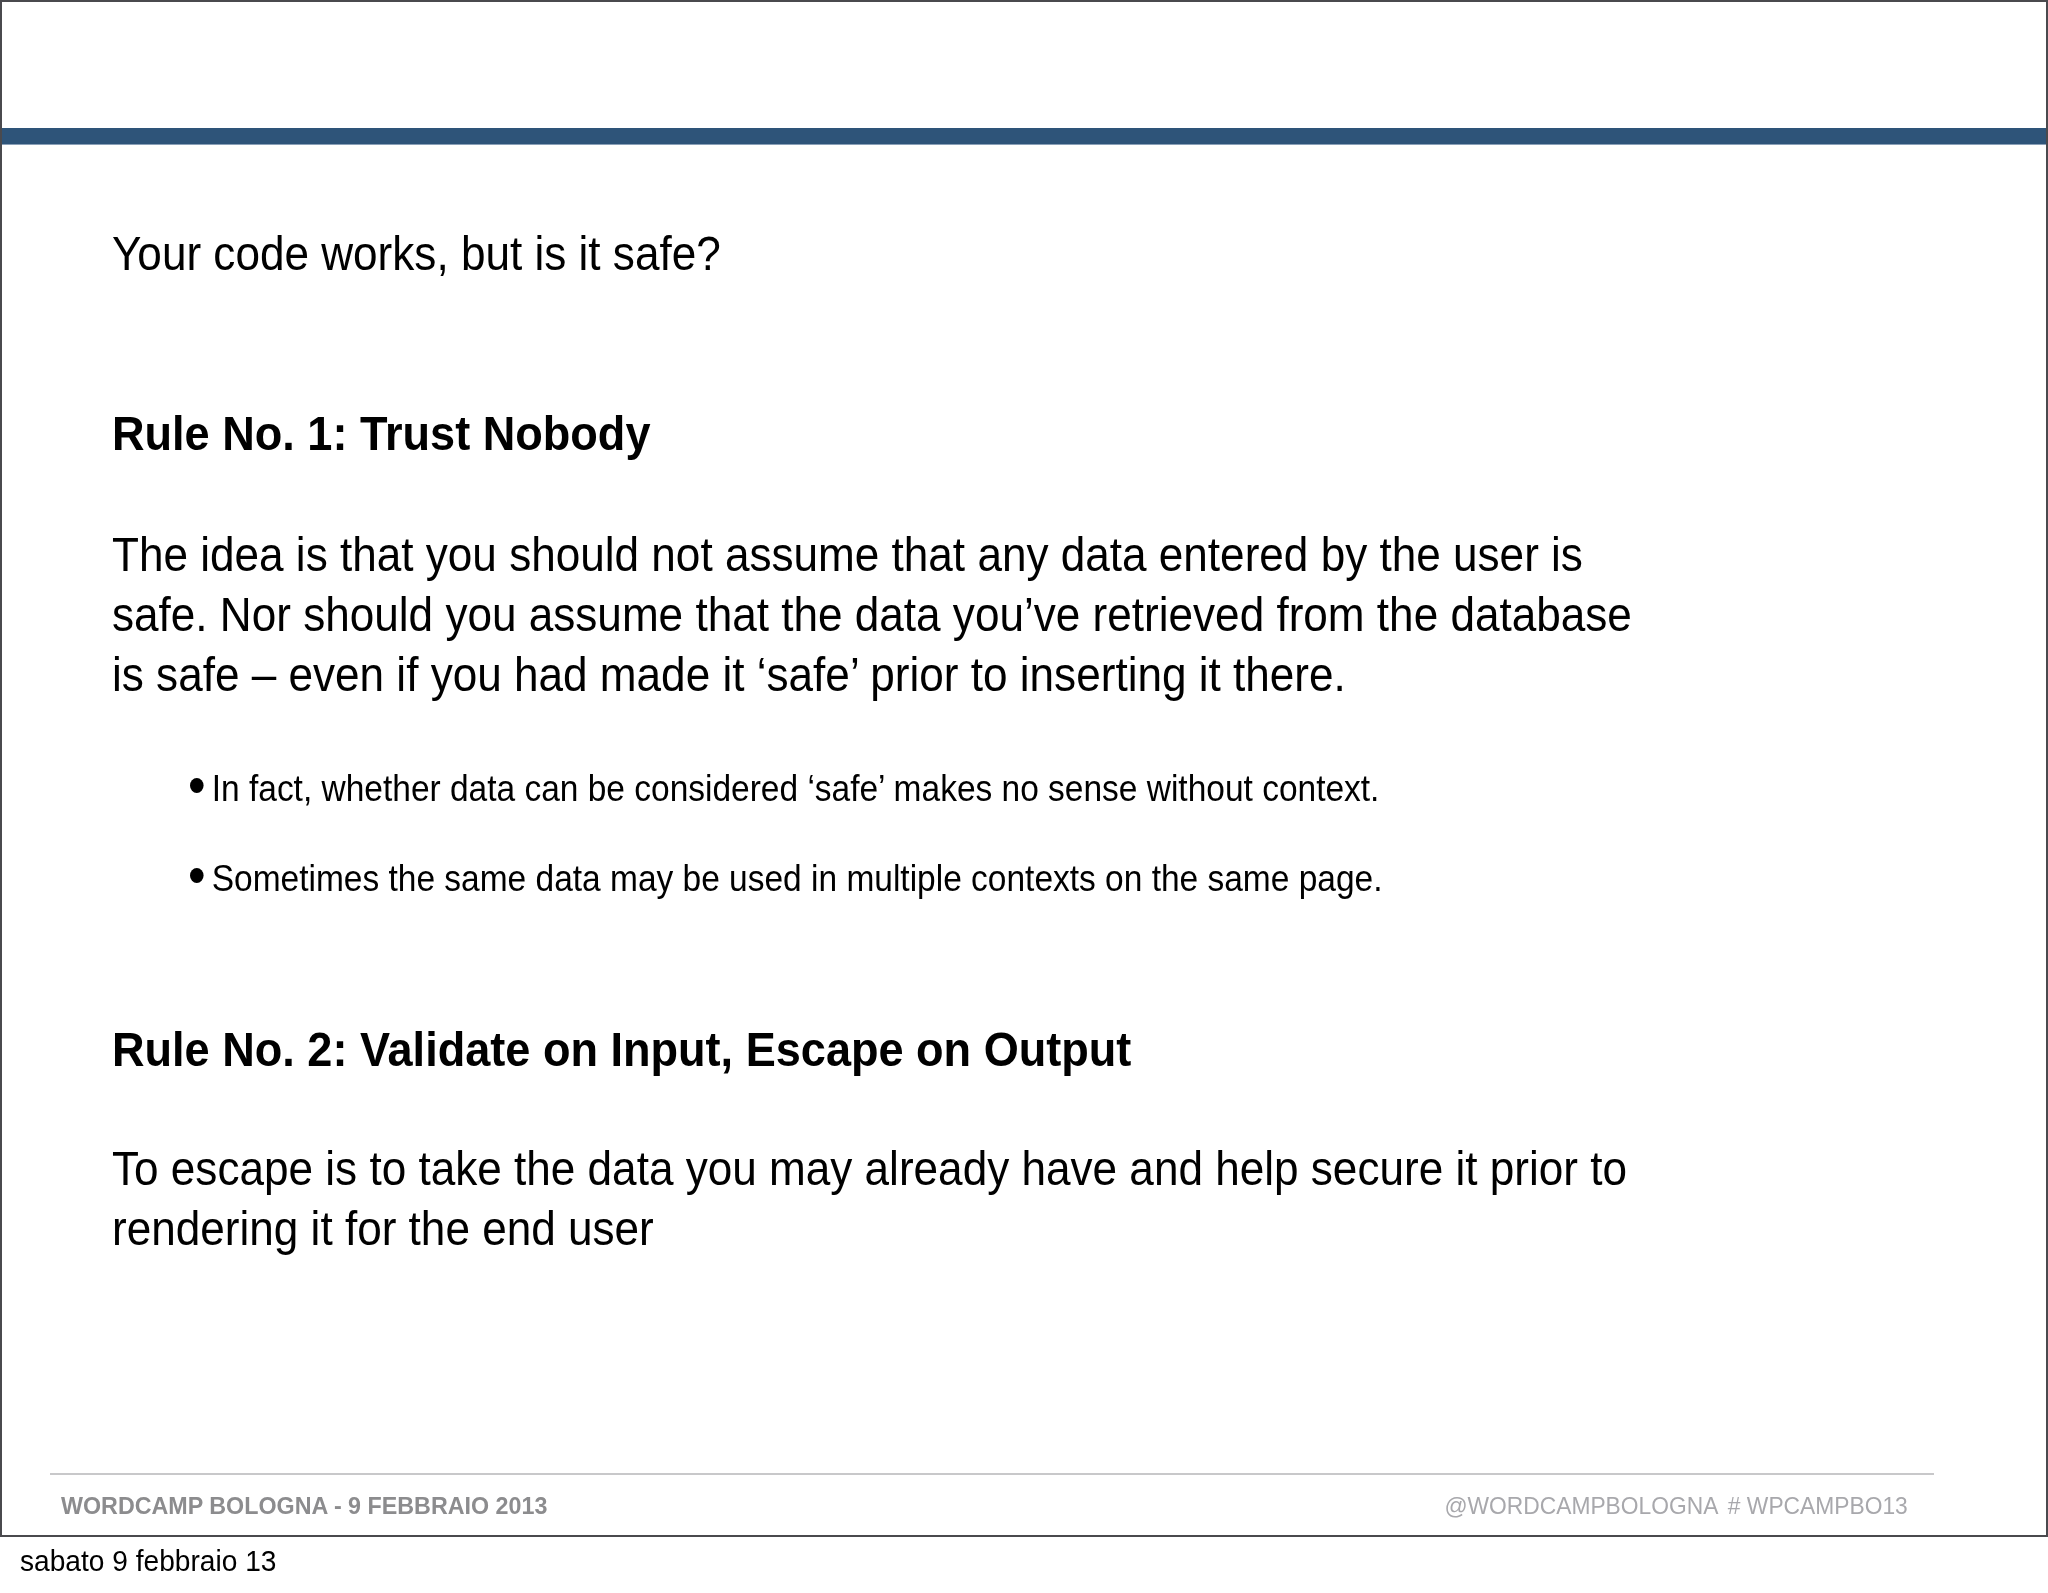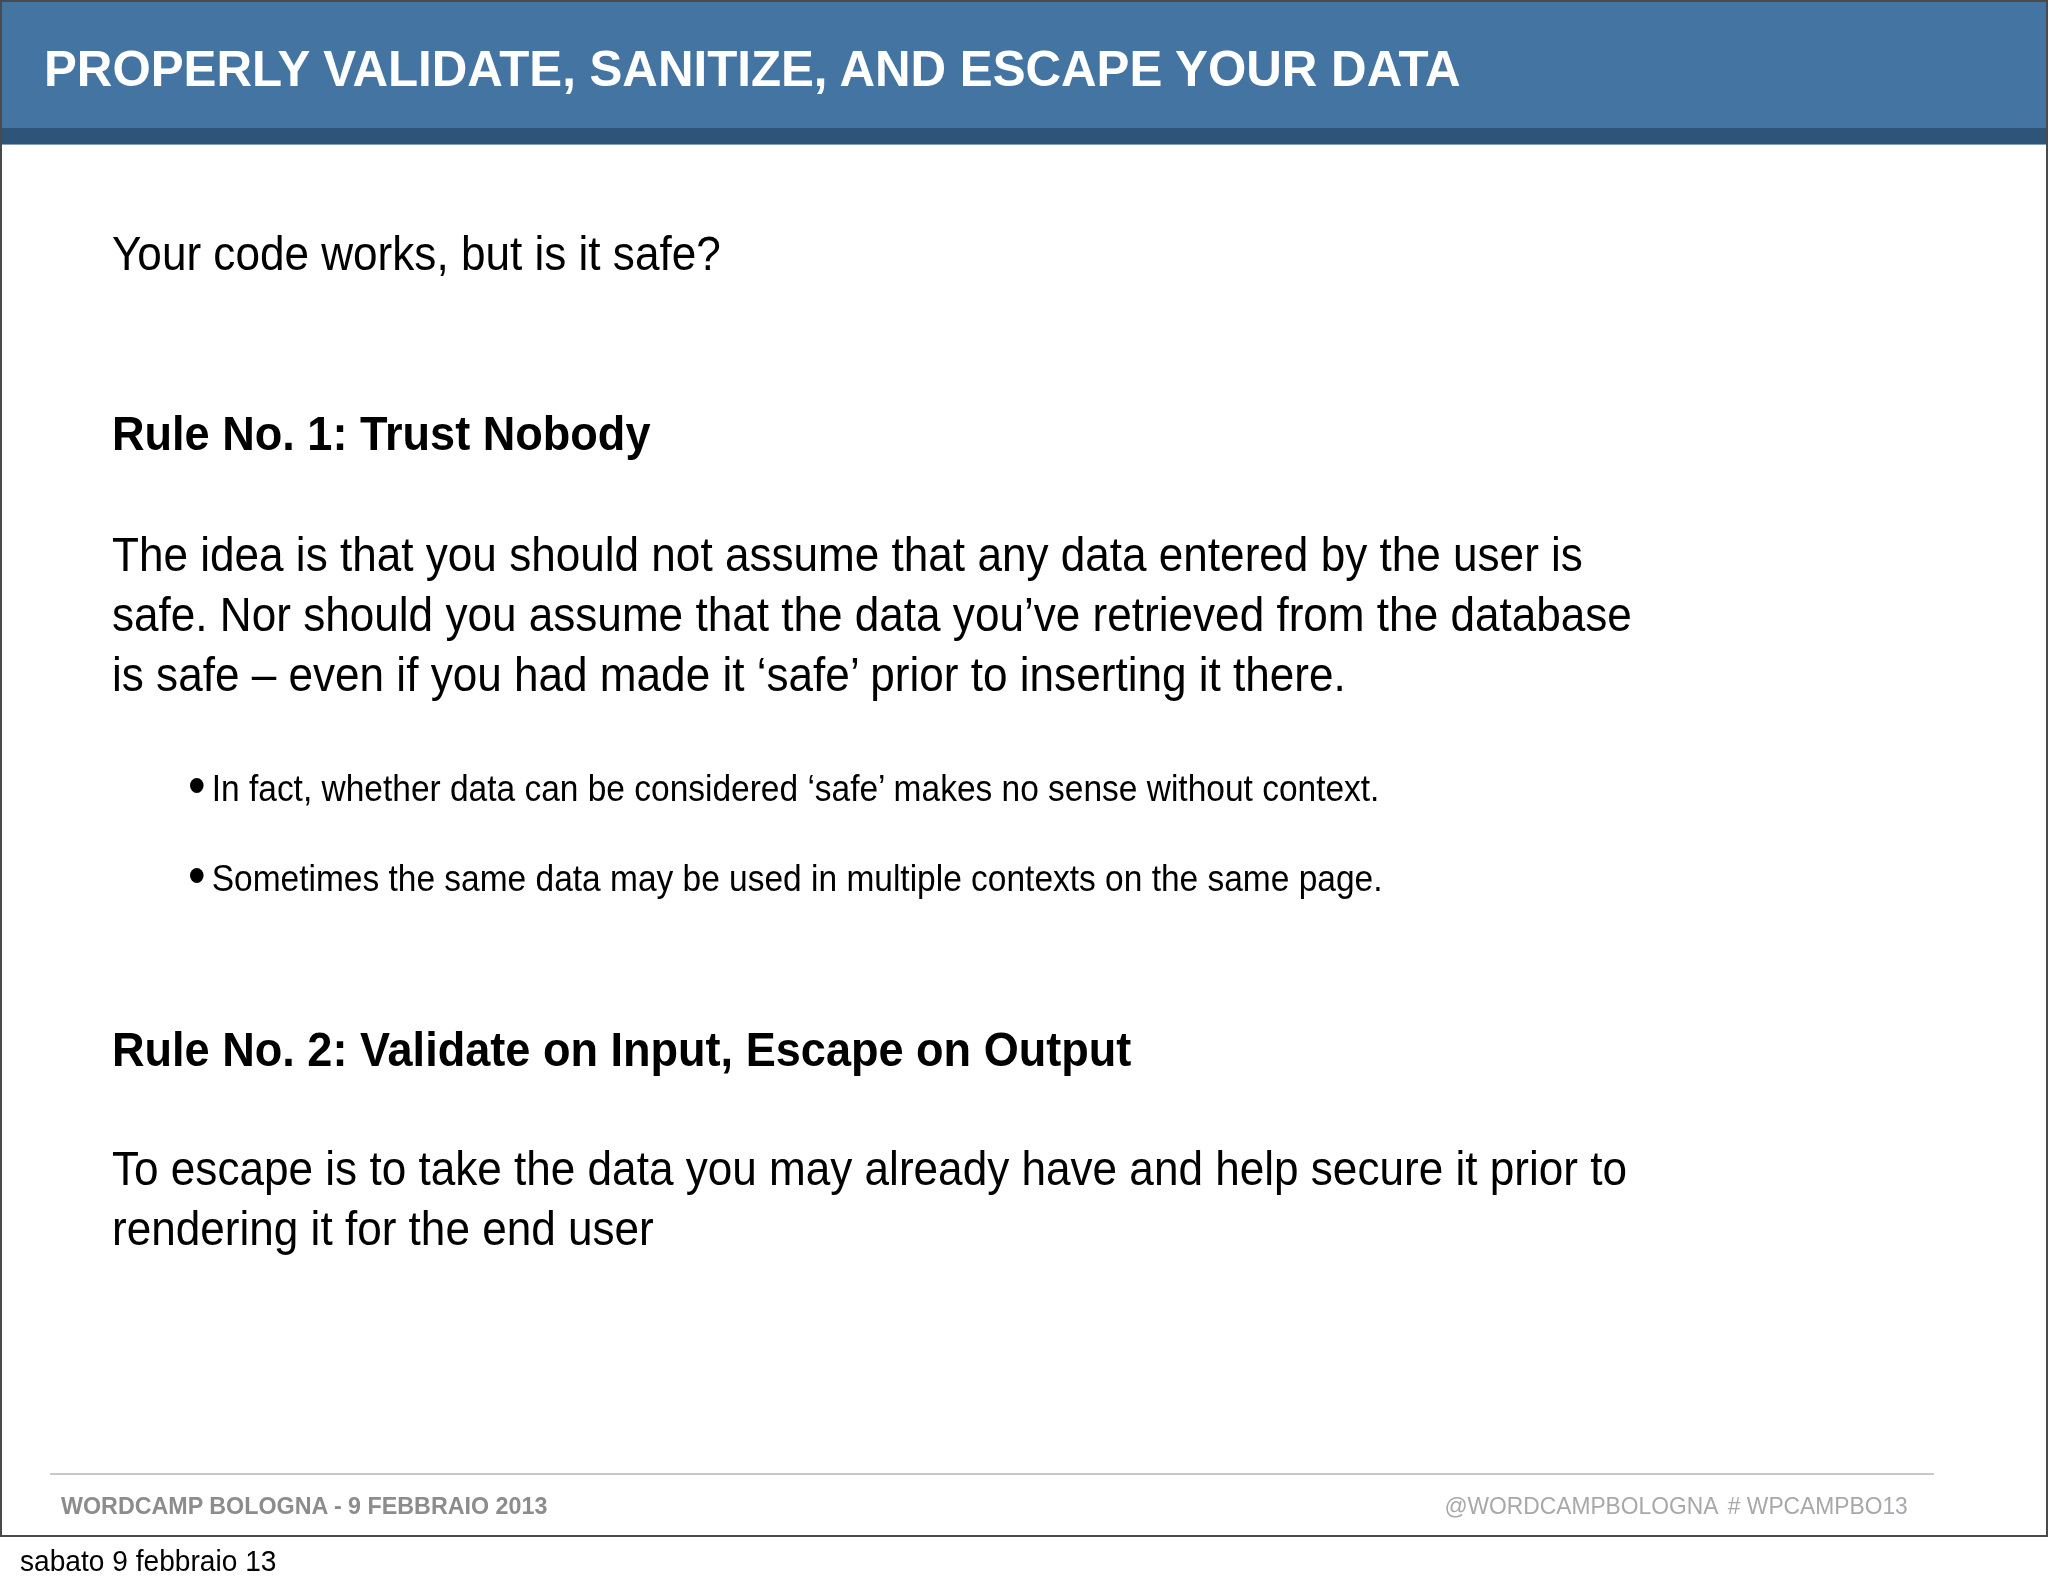--- a/index.html
+++ b/index.html
@@ -163,23 +163,20 @@
       color: #000000;
       white-space: nowrap;
       transform-origin: left top;
       transform: scaleX(0.97);
     }
   </style>
 </head>
 <body>
 
 <div class="slide">
-  <div class="header">
-    <h1 class="title">PROPERLY VALIDATE, SANITIZE, AND ESCAPE YOUR DATA</h1>
-  </div>
   <div class="header-strip"></div>
 
   <p class="body-text intro">Your code works, but is it safe?</p>
 
   <h2 class="body-text rule-heading rule1">Rule No. 1: Trust Nobody</h2>
 
   <p class="body-text para para1">
     <span class="line">The idea is that you should not assume that any data entered by the user is</span>
     <span class="line">safe. Nor should you assume that the data you’ve retrieved from the database</span>
     <span class="line">is safe – even if you had made it ‘safe’ prior to inserting it there.</span>

